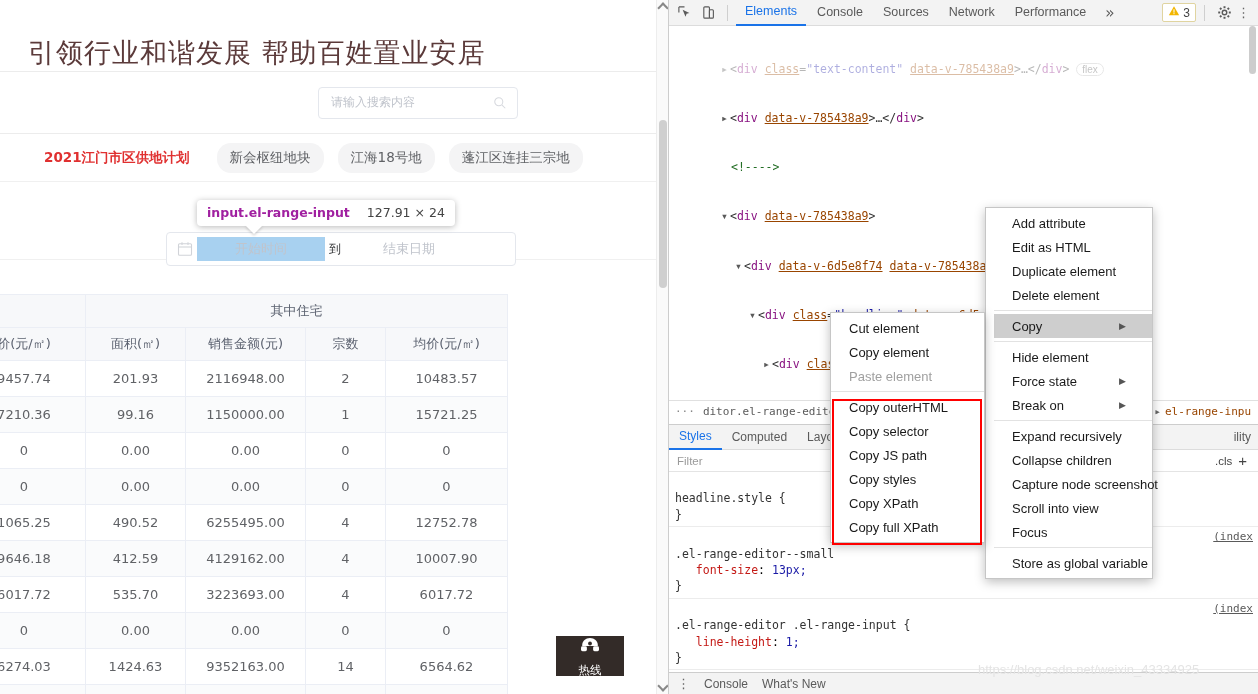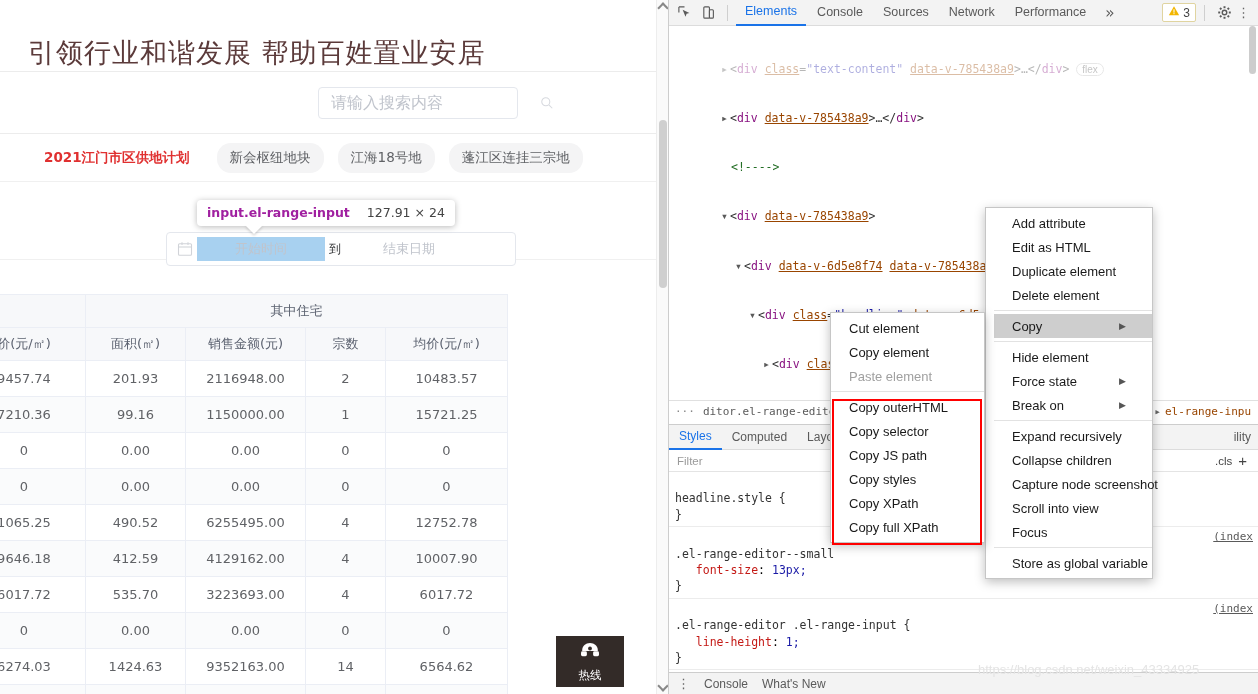--- a/index.html
+++ b/index.html
@@ -40,22 +40,22 @@
   .search-box {
     width: 200px; height: 32px;
     border: 1px solid #e4e7ed;
     border-radius: 4px;
     display: flex; align-items: center;
     padding: 0 10px;
     background: #fff;
   }
   .search-box input {
     flex: 1; border: 0; outline: 0;
-    font-size: 16px; color: #ef4444;
-    font-family: Liberation Sans, sans-serif;
+    font-size: 12px; color: #ef4444;
+    font-family: Liberation Serif, serif;
     background: transparent;
   }
   .search-box input::placeholder { color: #c0c4cc; }
   .search-icon { width: 14px; height: 14px; flex: 0 0 auto; opacity: .55; }
 
   .chips-row {
     height: 48px;
     display: flex; align-items: center;
     padding-left: 44px;
     gap: 14px;
@@ -142,21 +142,21 @@
   table.data tbody tr:nth-child(even) td { background: #fafbfc; }
   .col-a { width: 123px; }
   .col-b { width: 100px; }
   .col-c { width: 120px; }
   .col-d { width: 80px; }
   .col-e { width: 122px; }
 
   
   .hotline {
     position: absolute; left: 556px; top: 636px;
-    width: 68px; height: 51px;
+    width: 68px; height: 40px;
     background: #332b28;
     color: #fff;
     display: flex; flex-direction: column;
     align-items: center; justify-content: center;
     gap: 2px;
   }
   .hotline .lbl { font-size: 11.5px; font-family: "DejaVu Sans", sans-serif; }
 
   
   .page-scrollbar {

